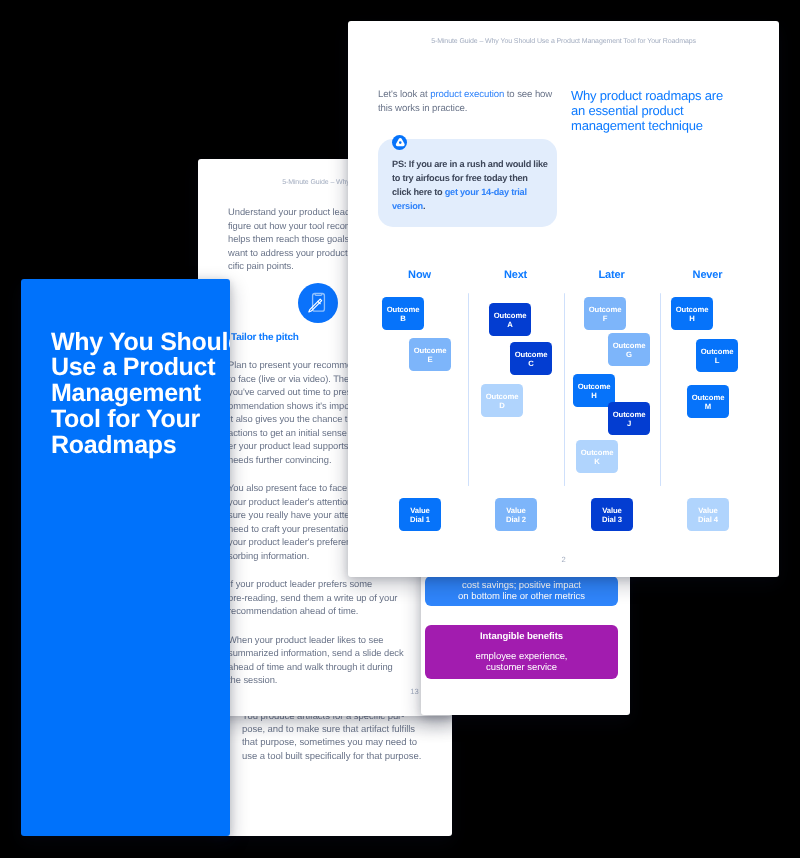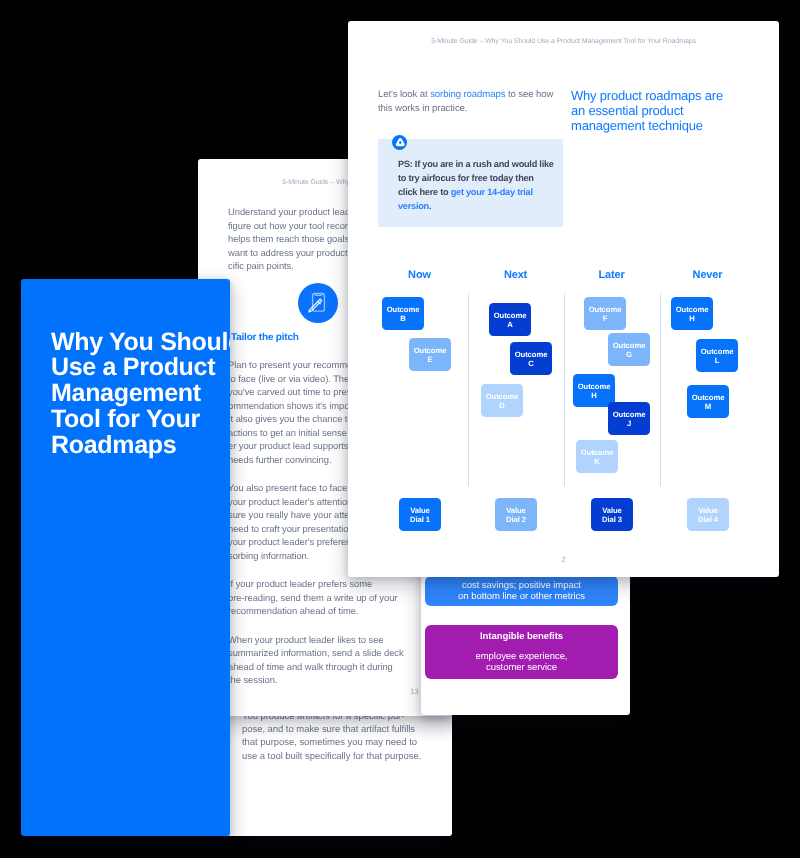--- a/index.html
+++ b/index.html
@@ -19,21 +19,21 @@
   #card-front .hdr{position:absolute;left:0;right:0;top:17px;text-align:center;
       font-size:7px;letter-spacing:-0.1px;color:#a3adc0;}
   .fc-body{position:absolute;left:30px;top:67px;width:376px;}
   .fc-cols{display:flex;gap:13px;}
   .fc-col{width:180px;}
   .fc-p{font-size:9.6px;letter-spacing:-0.1px;line-height:13.6px;color:#6a7489;margin:0;}
   .lnk{color:#2e82fa;text-decoration:none;}
   .fc-h2{font-size:13px;letter-spacing:-0.2px;line-height:15.2px;font-weight:400;
          color:#0d7aff;margin:0 0 15px 0;width:160px;}
   .ps-wrap{position:relative;margin-top:24px;}
-  .ps-box{background:#e2edfc;border-radius:0;padding:19px 11px 13px 20px;width:154px;overflow:visible;}
+  .ps-box{background:#e2edfc;border-radius:15px;padding:19px 11px 13px 14px;width:154px;overflow:visible;}
   .ps-box p{margin:0;font-size:9.2px;letter-spacing:-0.25px;line-height:13.9px;
             color:#3d4659;font-weight:700;white-space:nowrap;}
   .af-badge{position:absolute;left:14.3px;top:-4.5px;width:15px;height:15px;border-radius:50%;
       background:#0673fa;display:flex;align-items:center;justify-content:center;}
   .af-badge svg{display:block;}
 
   
   .rm{position:absolute;left:-348px;top:-21px;width:800px;height:858px;pointer-events:none;}
   .rm-head{position:absolute;font-weight:700;font-size:11px;letter-spacing:-0.15px;
            color:#0d7aff;text-align:center;transform:translateX(-50%);}
@@ -140,21 +140,21 @@
   <div class="card" id="card-cover">
     <div class="cover-title" id="cover-title">Why You Should<br>Use a Product<br>Management<br>Tool for Your<br>Roadmaps</div>
   </div>
 
   <div class="shadow" style="left:348px;top:21px;width:431px;height:556px;"></div>
   <div class="card" id="card-front">
     <div class="hdr">5-Minute Guide – Why You Should Use a Product Management Tool for Your Roadmaps</div>
     <div class="fc-body">
       <div class="fc-cols">
         <div class="fc-col">
-          <p class="fc-p"><span>Let's look at </span><a class="lnk">sorbing roadmaps</a><span> to see how this works in practice.</span></p>
+          <p class="fc-p"><span>Let's look at </span><a class="lnk">product execution</a><span> to see how this works in practice.</span></p>
           <div class="ps-wrap">
             <div class="af-badge">
               <svg width="10.5" height="10.5" viewBox="0 0 24 24" aria-hidden="true">
                   <path d="M12 2.4c-1.35 0-2.58.72-3.25 1.88L2.42 15.6a3.78 3.78 0 0 0 0 3.76A3.74 3.74 0 0 0 5.67 21.2h12.66a3.74 3.74 0 0 0 3.25-1.84 3.78 3.78 0 0 0 0-3.76L15.25 4.28A3.74 3.74 0 0 0 12 2.4zm0 7.4a3.05 3.05 0 1 1 0 6.1 3.05 3.05 0 0 1 0-6.1z" fill="#fff"></path>
                 </svg>
             </div>
             <div class="ps-box">
                 <p><span>PS: If you are in a rush and would like<br>to try airfocus for free today then<br>click here to </span><a class="lnk">get your 14-day trial<br>version</a><span>.</span></p>
               </div>
           </div>

